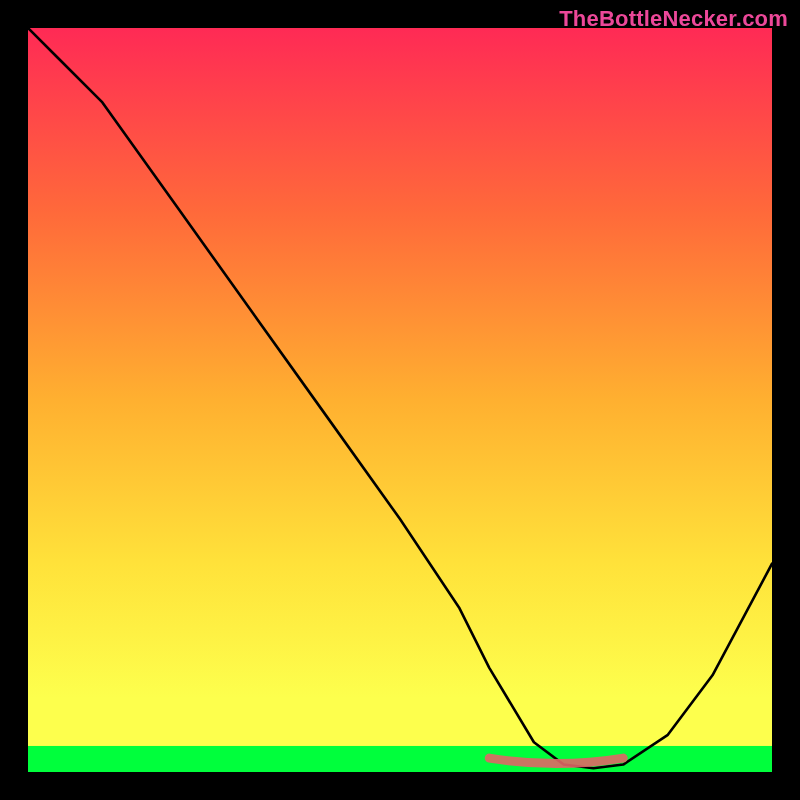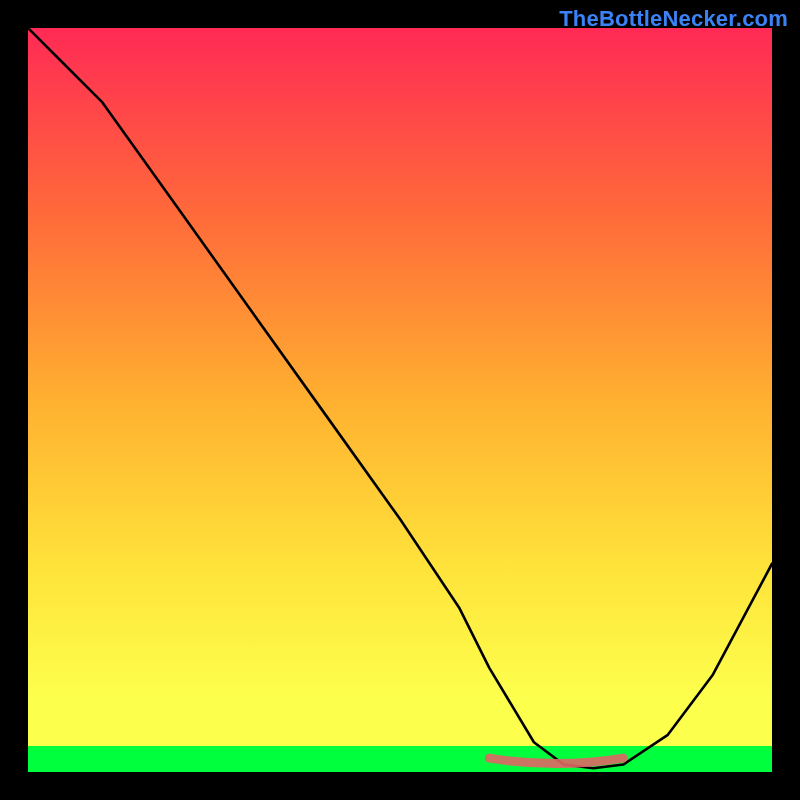--- a/index.html
+++ b/index.html
@@ -14,21 +14,21 @@
   .frame {
     position: relative;
     width: 800px;
     height: 800px;
     background: #000000;
   }
   .watermark {
     position: absolute;
     top: 6px;
     right: 12px;
-    color: #3b82f6;
+    color: #ec4899;
     font-size: 22px;
     font-weight: 600;
     letter-spacing: 0.2px;
     z-index: 5;
   }
   .plot {
     position: absolute;
     left: 28px;
     top: 28px;
     width: 744px;

